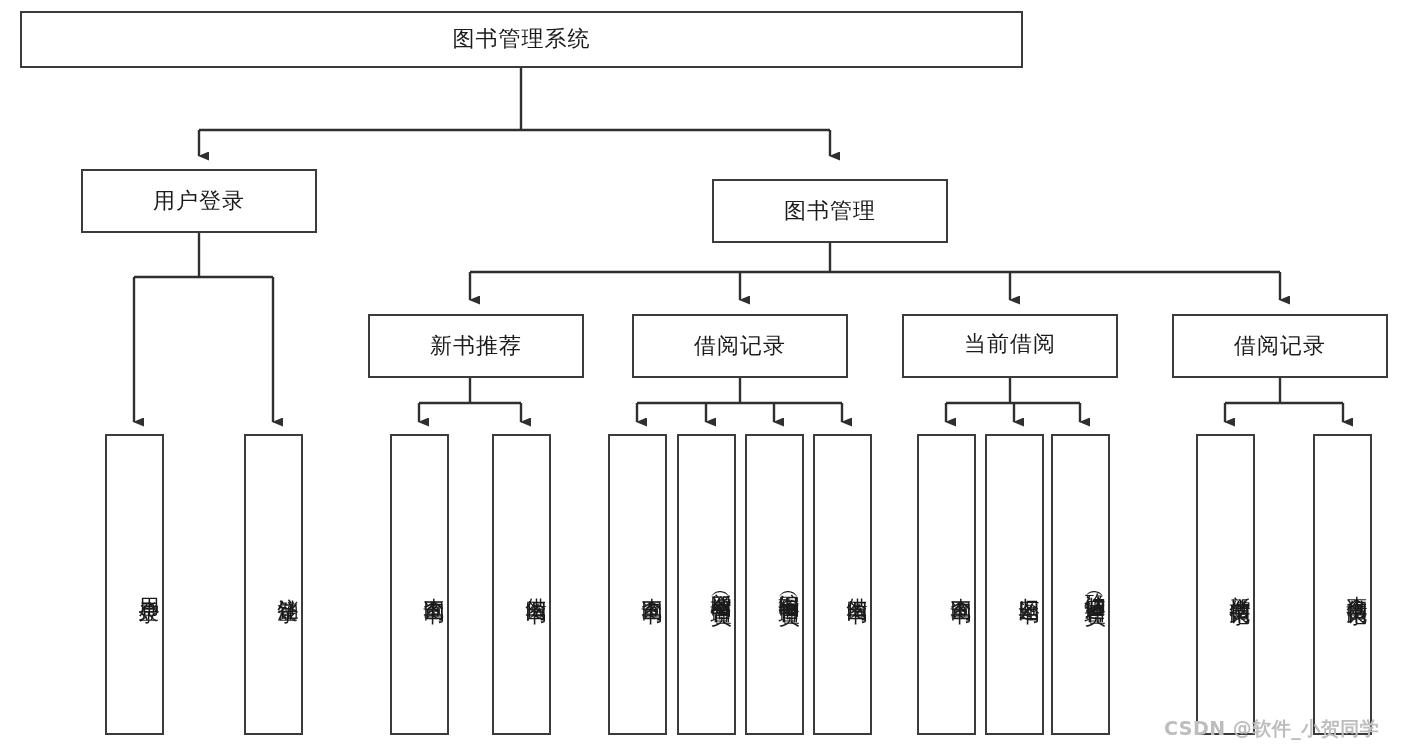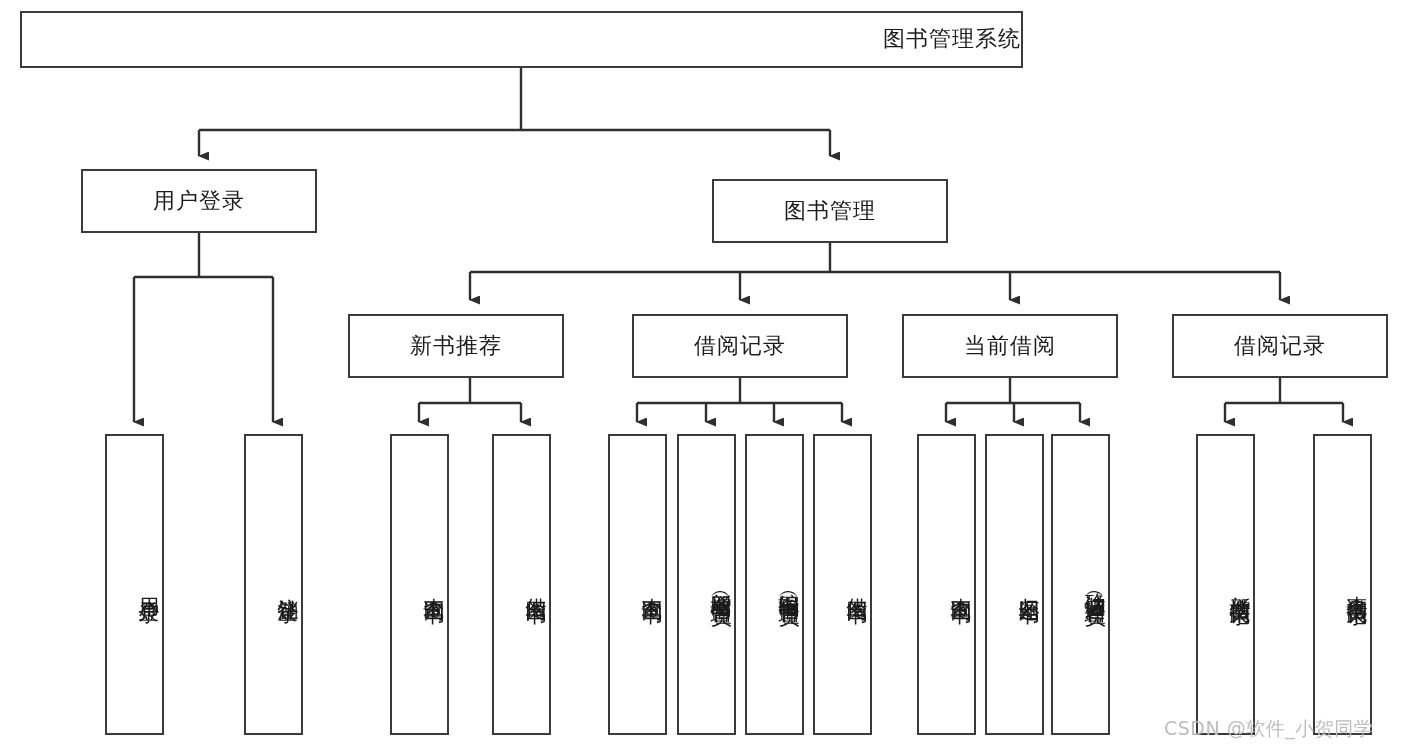--- a/index.html
+++ b/index.html
@@ -36,21 +36,20 @@
     color: #1b1b1b;
     text-align: center;
   }
   .node.horizontal {
     font-size: 22px;
     line-height: 1.2;
     letter-spacing: 1px;
   }
   .node.root {
     font-size: 22px;
-    justify-content: flex-end;
   }
   .node.vertical {
     writing-mode: vertical-rl;
     text-orientation: upright;
     font-size: 21px;
     line-height: 1.25;
     letter-spacing: 2px;
     padding: 10px 0;
     align-items: flex-start;
     justify-content: center;
@@ -128,27 +127,27 @@
     <span>图书管理系统</span>
   </div>
 
   <div class="node horizontal" style="left:81px; top:169px; width:236px; height:64px;">
     <span>用户登录</span>
   </div>
   <div class="node horizontal" style="left:712px; top:169px; width:236px; height:64px;margin-top:10px;">
     <span>图书管理</span>
   </div>
 
-  <div class="node horizontal" style="left:348px; top:314px; width:216px; height:64px;">
+  <div class="node horizontal" style="left:368px; top:314px; width:216px; height:64px;">
     <span>新书推荐</span>
   </div>
   <div class="node horizontal" style="left:632px; top:314px; width:216px; height:64px;">
     <span>借阅记录</span>
   </div>
-  <div class="node horizontal" style="left:902px; top:314px; width:216px; height:64px;">
+  <div class="node horizontal" style="left:902px; top:314px; width:216px; height:64px;font-family:Liberation Mono, monospace;">
     <span>当前借阅</span>
   </div>
   <div class="node horizontal" style="left:1172px; top:314px; width:216px; height:64px;font-family:Liberation Serif, serif;">
     <span>借阅记录</span>
   </div>
 
   <div class="node vertical" style="left:105px; top:434px; width:59px; height:301px;">
     <span class="vtext">用户登录</span>
   </div>
   <div class="node vertical" style="left:244px; top:434px; width:59px; height:301px;">
@@ -185,15 +184,15 @@
     <span class="vtext">确认归还（管理员）</span>
   </div>
 
   <div class="node vertical" style="left:1196px; top:434px; width:59px; height:301px;">
     <span class="vtext">新增借阅记录</span>
   </div>
   <div class="node vertical" style="left:1313px; top:434px; width:59px; height:301px;">
     <span class="vtext">查询借阅记录</span>
   </div>
 
-  <div class="watermark" style="left:1164px; top:716px;">CSDN @软件_小贺同学</div>
+  <div class="watermark" style="left:1164px; top:716px;font-weight:bold;">CSDN @软件_小贺同学</div>
 
 </div>
 
 </body></html>

